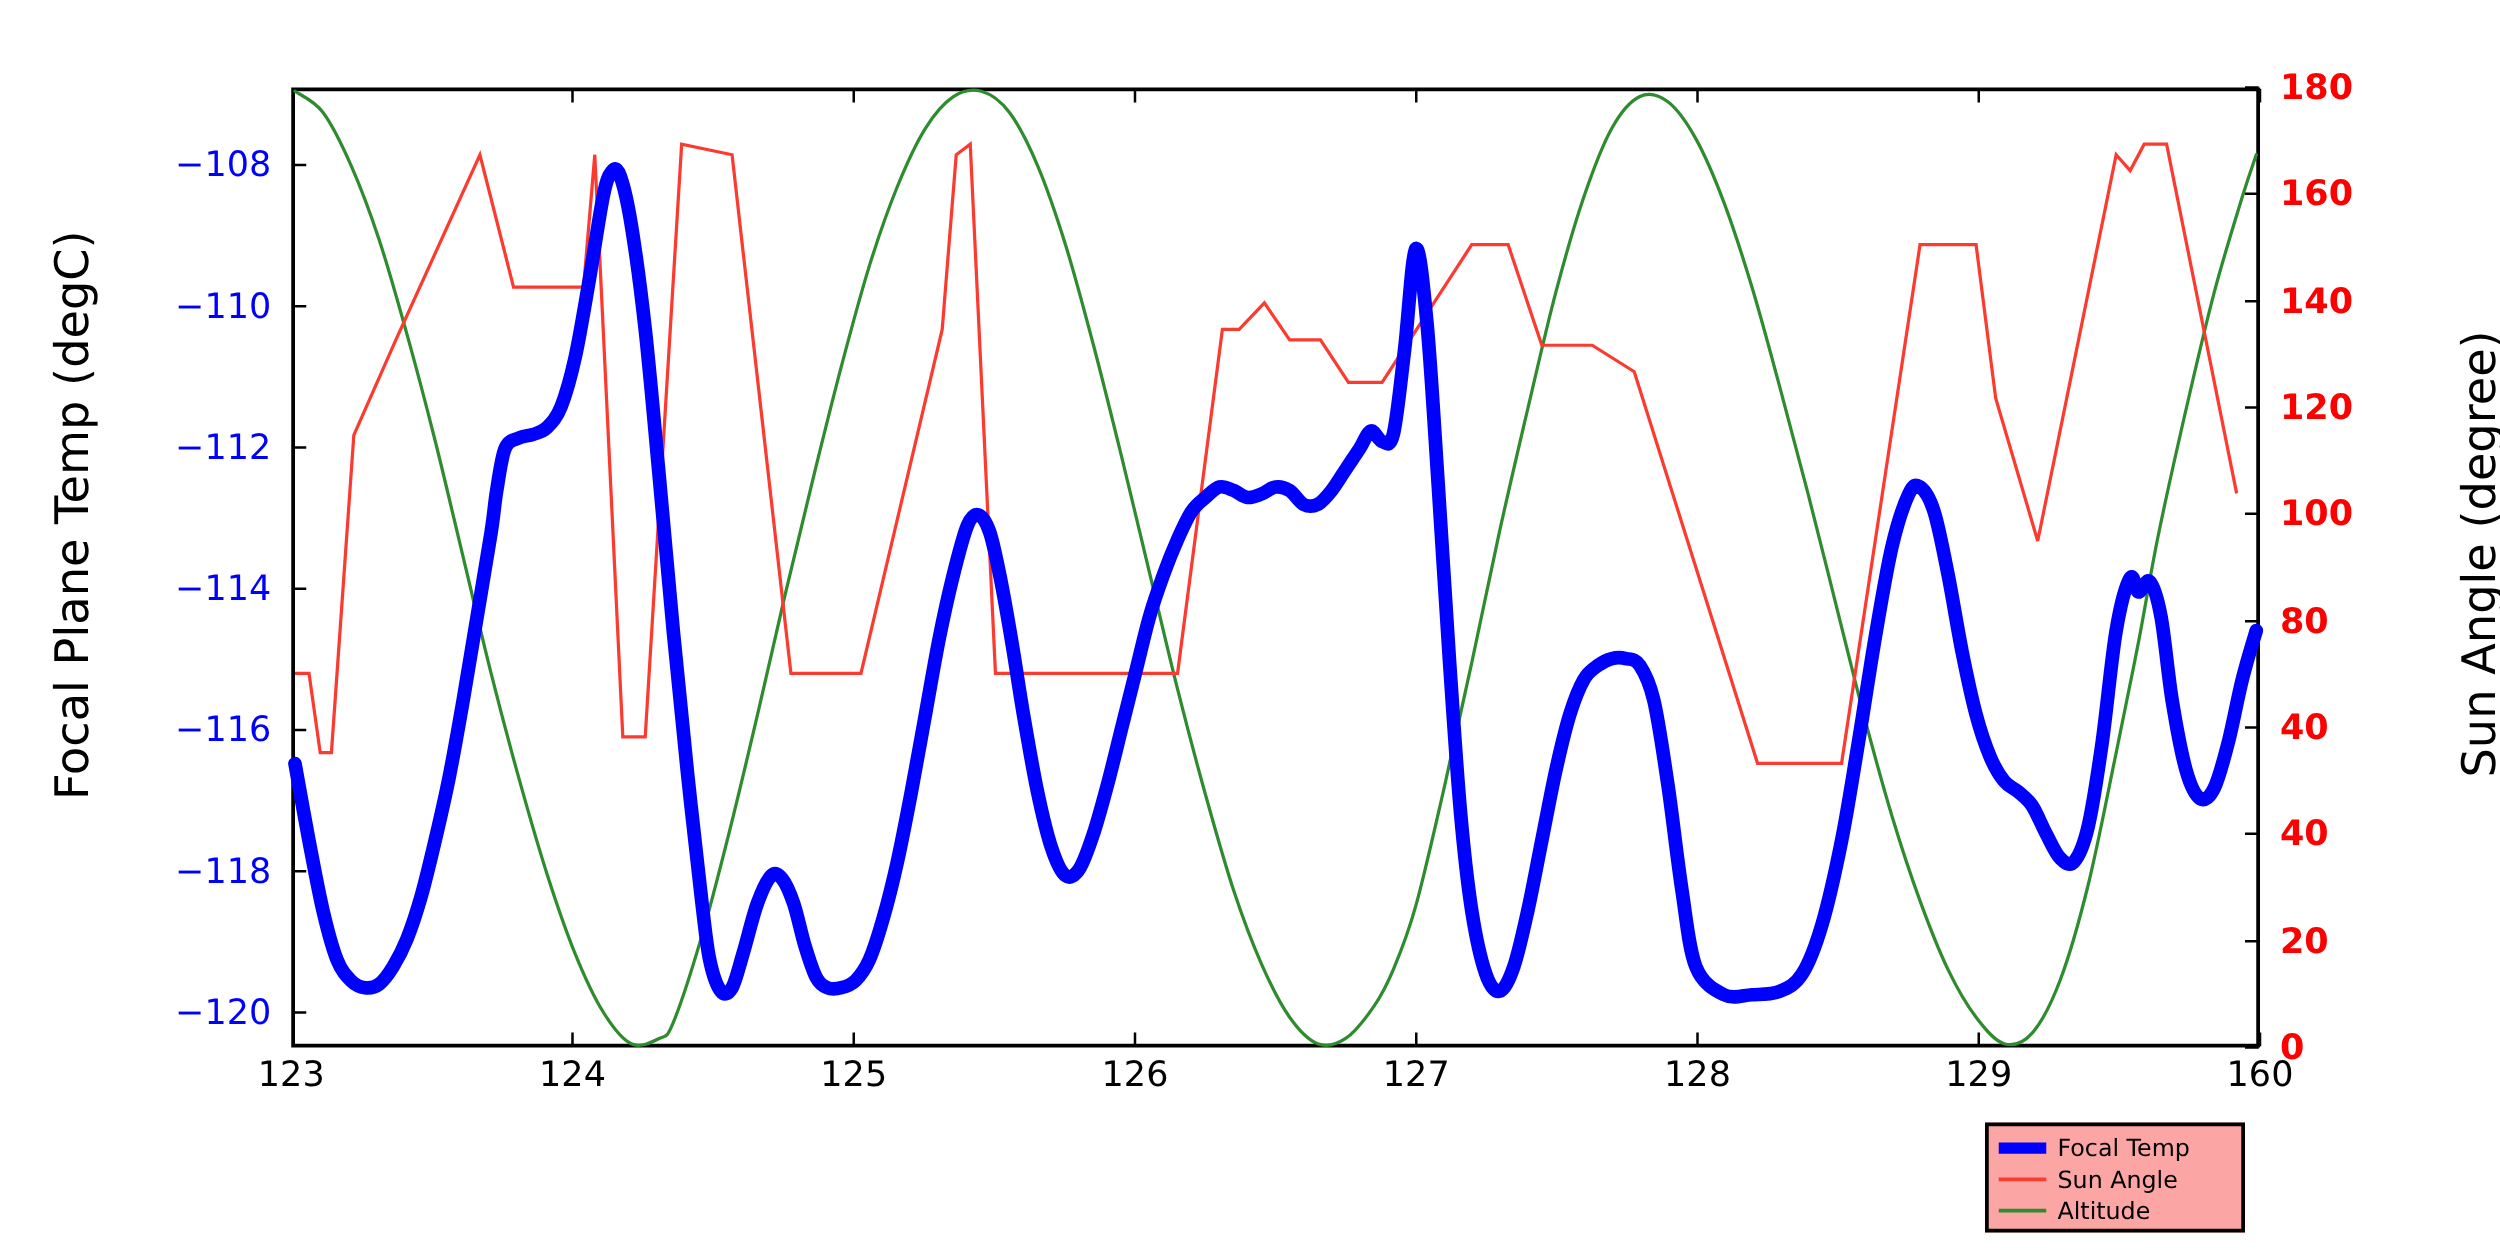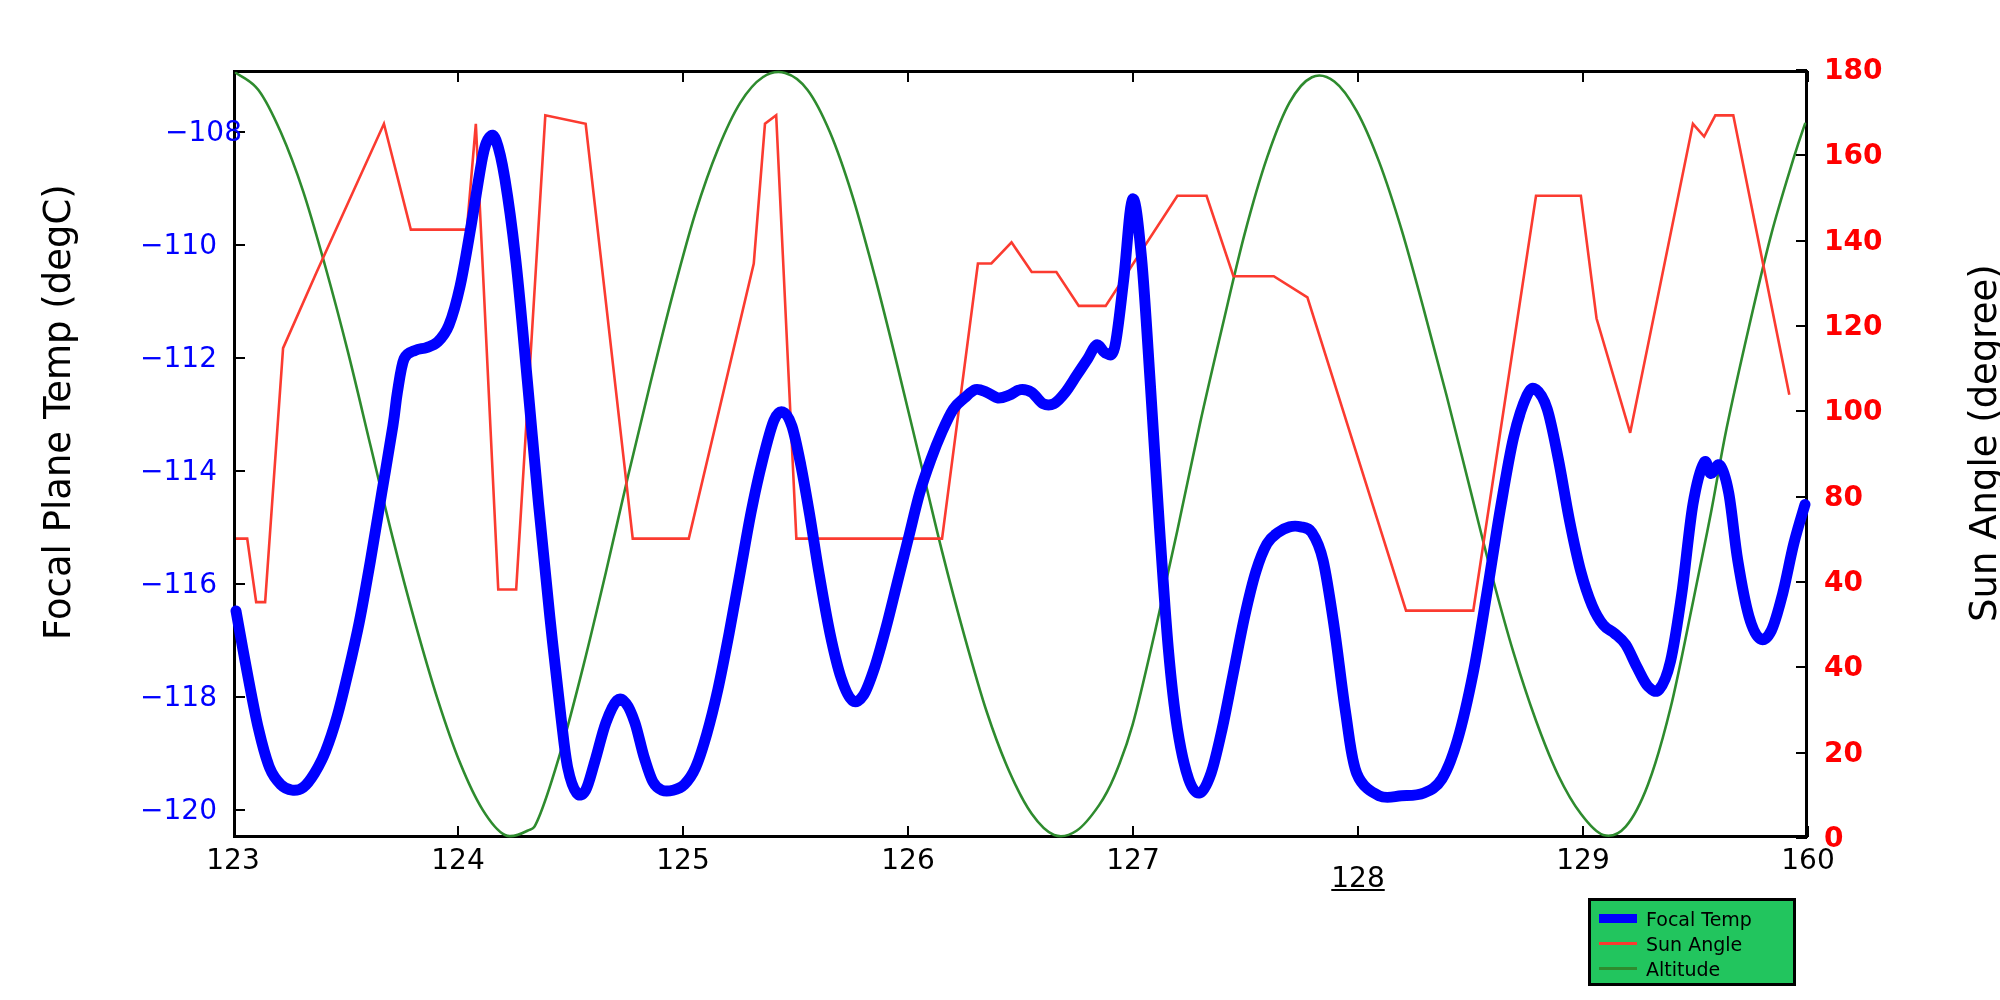--- a/index.html
+++ b/index.html
@@ -68,21 +68,21 @@
   
   .tickmark { position: absolute; background: #000000; }
   .tick-v { width: 2px; height: 11px; }
   .tick-h { width: 11px; height: 2px; }
   
   #legend {
     position: absolute;
     left: 1588px; top: 898px;
     width: 208px; height: 88px;
     border: 3px solid #000000;
-    background: #22c55e;
+    background: #fca5a5;
     padding: 5px 8px 4px 8px;
   }
   .legend-row {
     display: flex;
     align-items: center;
     height: 25px;
   }
   .legend-swatch { flex: 0 0 auto; width: 38px; margin-right: 9px; }
   .sw-temp { height: 9px; background: #0000ff; }
   .sw-sun  { height: 3px; background: #fb3b30; }
@@ -122,29 +122,29 @@
       <div class="tickmark tick-v" style="left: 682px; top: 71px;"></div>
       <div class="tick-label tick-bottom" style="left: 683px; top: 846px;">125</div>
       <div class="tickmark tick-v" style="left: 907px; top: 826px;"></div>
       <div class="tickmark tick-v" style="left: 907px; top: 71px;"></div>
       <div class="tick-label tick-bottom" style="left: 908px; top: 846px;">126</div>
       <div class="tickmark tick-v" style="left: 1132px; top: 826px;"></div>
       <div class="tickmark tick-v" style="left: 1132px; top: 71px;"></div>
       <div class="tick-label tick-bottom" style="left: 1133px; top: 846px;">127</div>
       <div class="tickmark tick-v" style="left: 1357px; top: 826px;"></div>
       <div class="tickmark tick-v" style="left: 1357px; top: 71px;"></div>
-      <div class="tick-label tick-bottom" style="left: 1358px; top: 864px; text-decoration: underline;">128</div>
+      <div class="tick-label tick-bottom" style="left: 1358px; top: 846px;">128</div>
       <div class="tickmark tick-v" style="left: 1582px; top: 826px;"></div>
       <div class="tickmark tick-v" style="left: 1582px; top: 71px;"></div>
       <div class="tick-label tick-bottom" style="left: 1583px; top: 846px;">129</div>
       <div class="tickmark tick-v" style="left: 1807px; top: 826px;"></div>
       <div class="tickmark tick-v" style="left: 1807px; top: 71px;"></div>
       <div class="tick-label tick-bottom" style="left: 1808px; top: 846px;">160</div>
       <div class="tickmark tick-h" style="left: 234px; top: 131.118px;"></div>
-      <div class="tick-label tick-left" style="left: 217px; top: 132.118px; margin-left: 25px;">−108</div>
+      <div class="tick-label tick-left" style="left: 217px; top: 132.118px;">−108</div>
       <div class="tickmark tick-h" style="left: 234px; top: 244.059px;"></div>
       <div class="tick-label tick-left" style="left: 217px; top: 245.059px;">−110</div>
       <div class="tickmark tick-h" style="left: 234px; top: 357px;"></div>
       <div class="tick-label tick-left" style="left: 217px; top: 358px;">−112</div>
       <div class="tickmark tick-h" style="left: 234px; top: 469.941px;"></div>
       <div class="tick-label tick-left" style="left: 217px; top: 470.941px;">−114</div>
       <div class="tickmark tick-h" style="left: 234px; top: 582.882px;"></div>
       <div class="tick-label tick-left" style="left: 217px; top: 583.882px;">−116</div>
       <div class="tickmark tick-h" style="left: 234px; top: 695.824px;"></div>
       <div class="tick-label tick-left" style="left: 217px; top: 696.824px;">−118</div>

